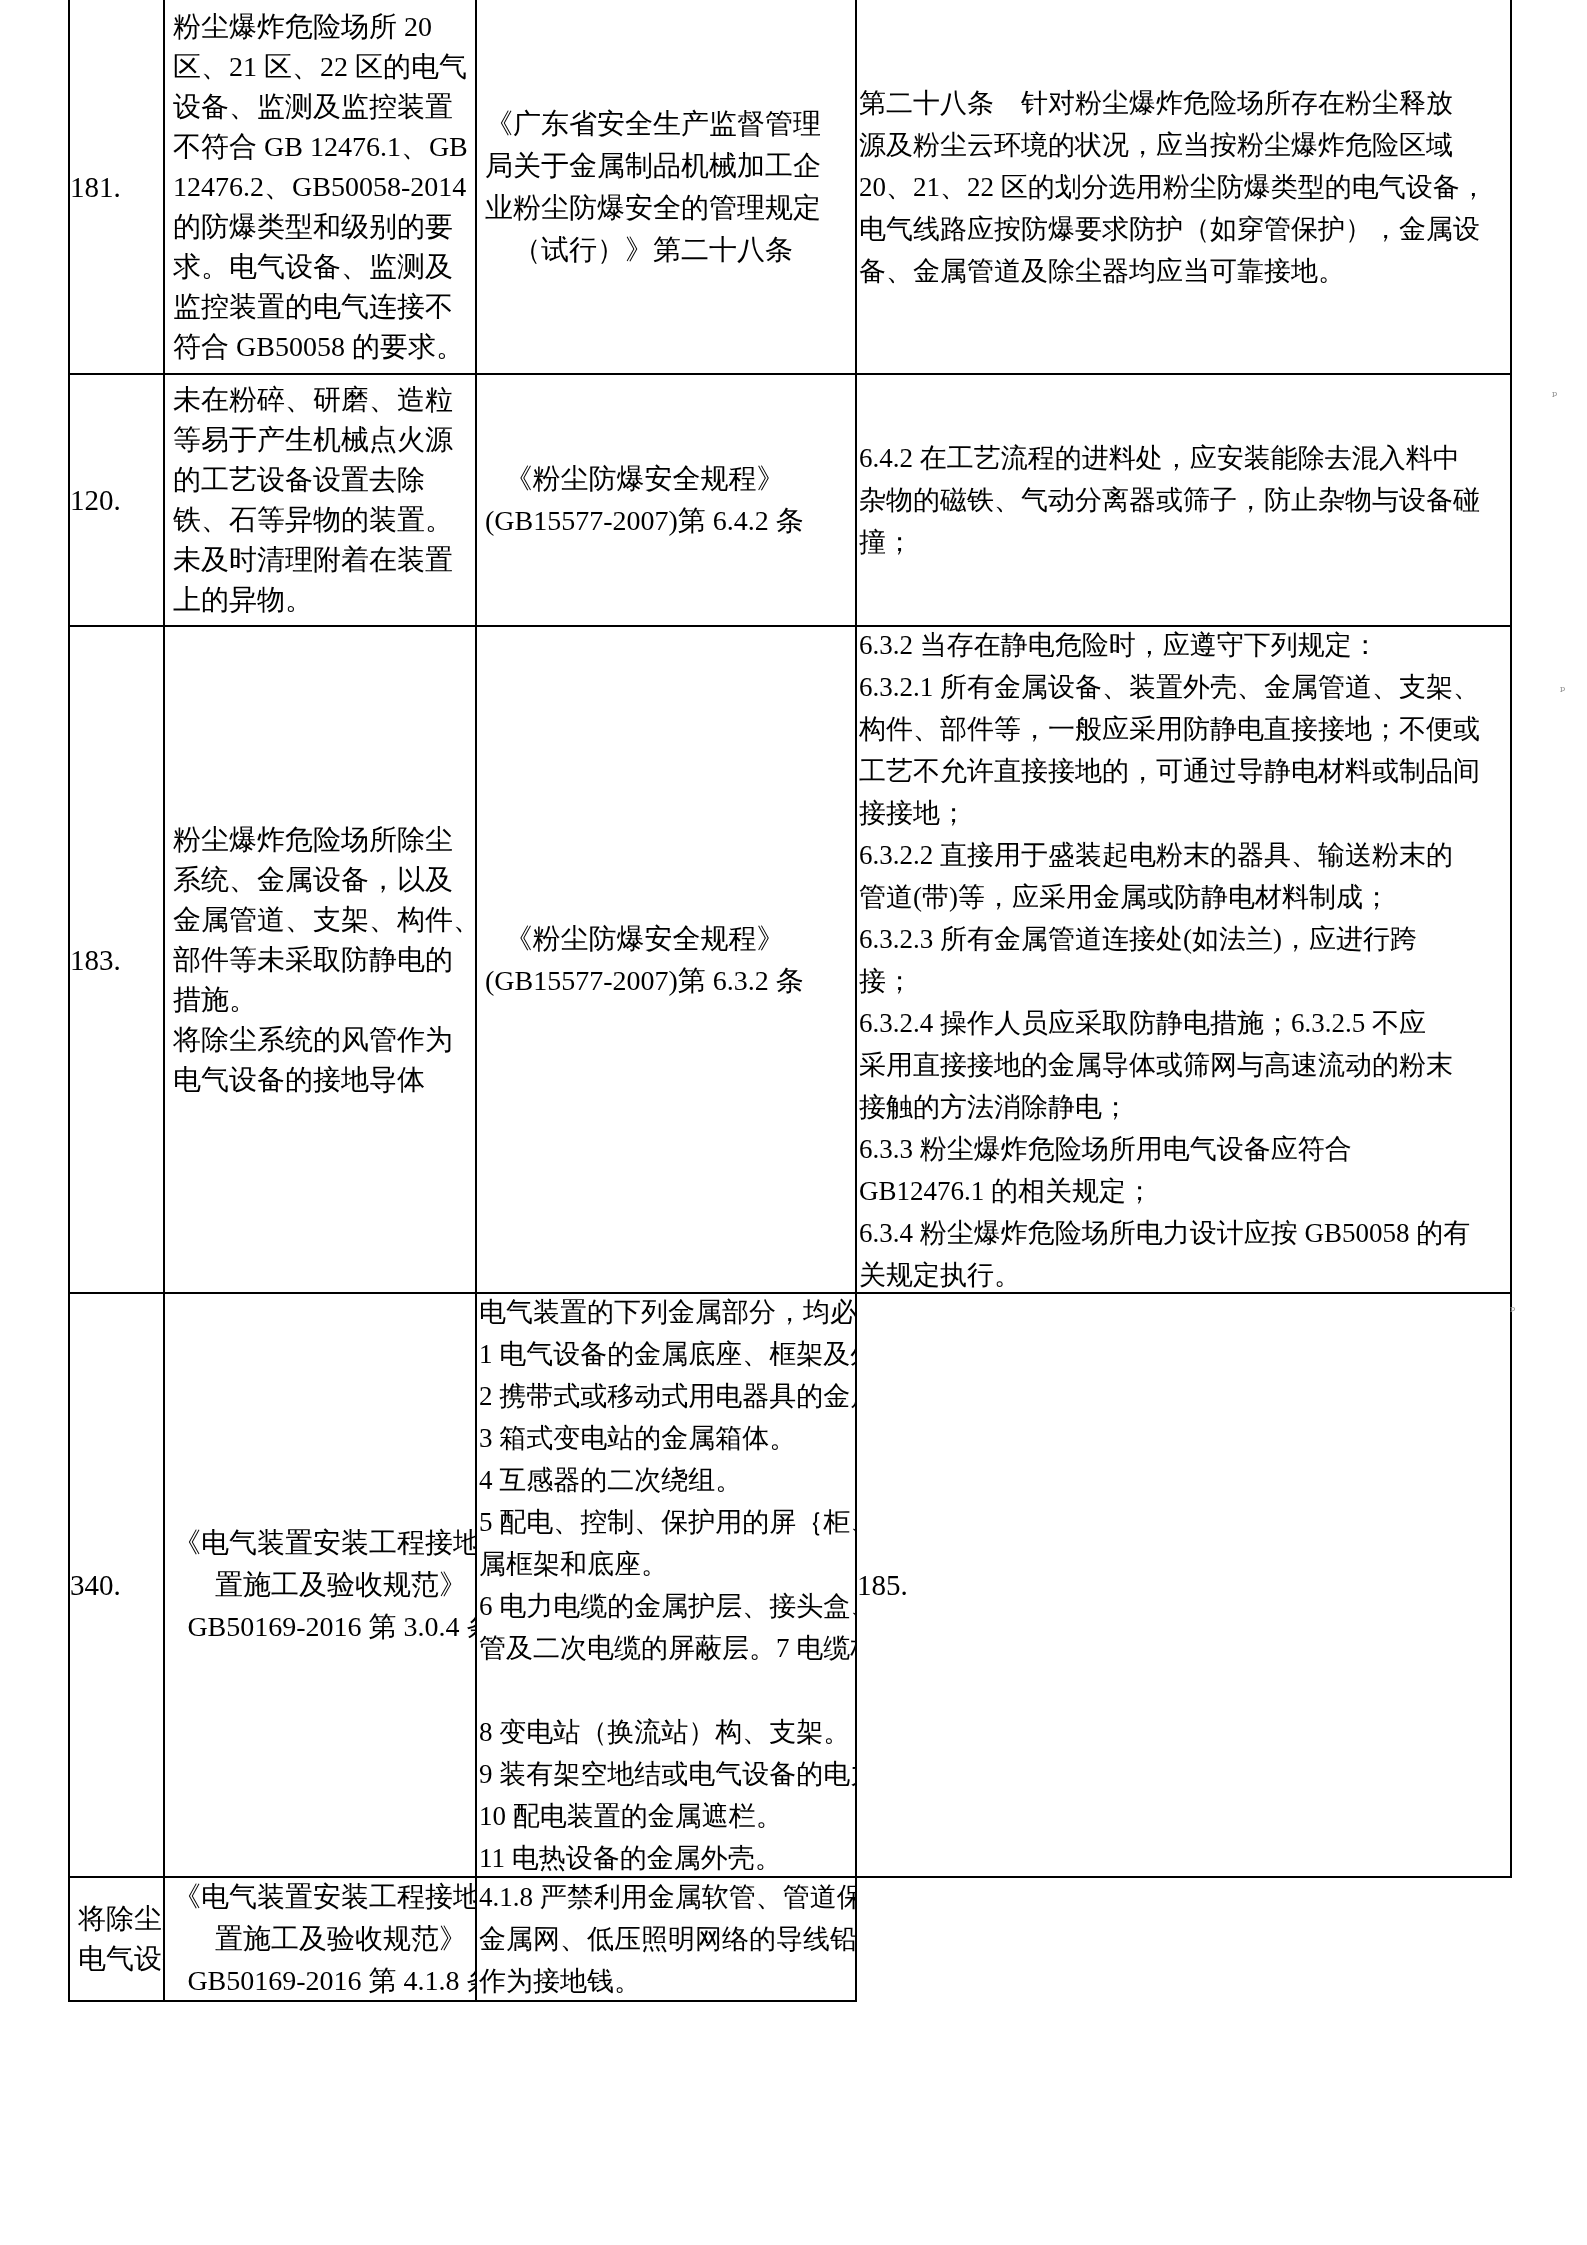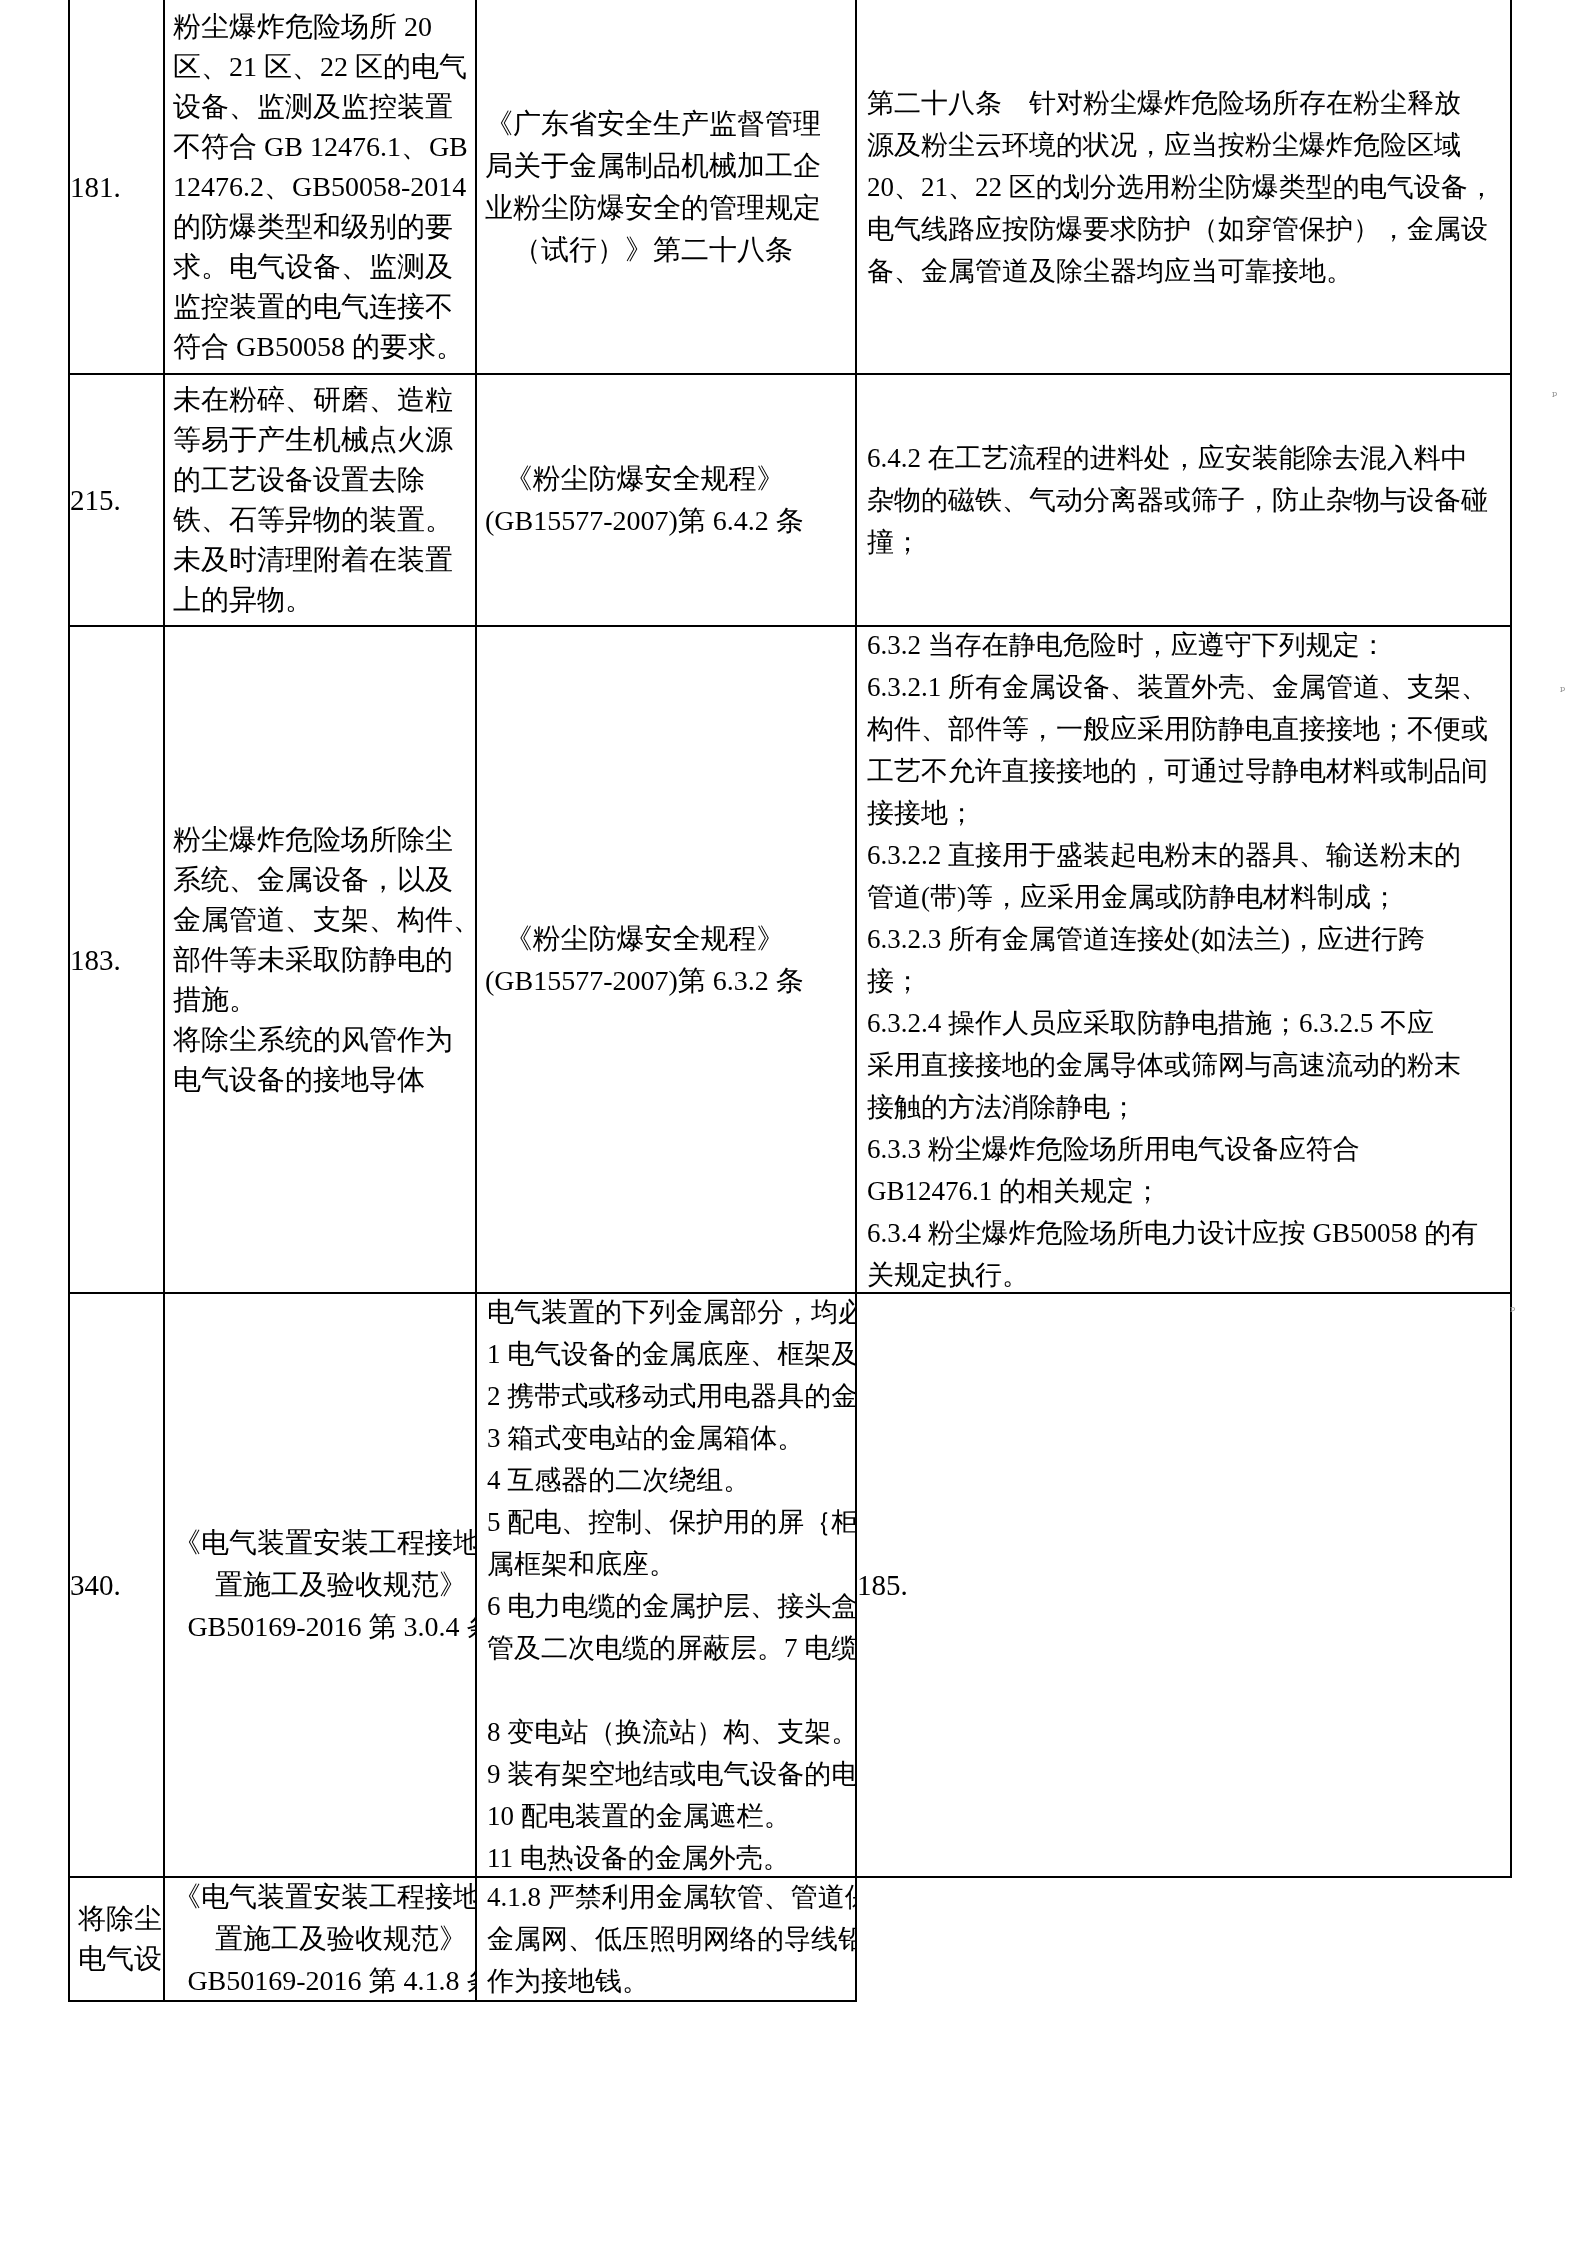--- a/index.html
+++ b/index.html
@@ -54,21 +54,21 @@
   }
   .c-basis .txt {
     font-size: 28px;
     line-height: 42px;
     padding: 0 8px;
     text-align: center;
   }
   .c-reg .txt {
     font-size: 27px;
     line-height: 42px;
-    padding: 0 6px 0 10px;
+    padding: 0 6px 0 2px;
   }
   .margin-mark {
     position: absolute;
     font-size: 13px;
     color: #8a8a8a;
     line-height: 13px;
   }
   .mk1 { left: 1552px; top: 385px; }
   .mk2 { left: 1560px; top: 680px; }
   .mk3 { left: 1510px; top: 1300px; }
@@ -102,21 +102,21 @@
       </div>
     <div class="cell c-reg">
         <span class="txt">第二十八条　针对粉尘爆炸危险场所存在粉尘释放
 源及粉尘云环境的状况，应当按粉尘爆炸危险区域
 20、21、22 区的划分选用粉尘防爆类型的电气设备，
 电气线路应按防爆要求防护（如穿管保护），金属设
 备、金属管道及除尘器均应当可靠接地。</span>
       </div>
 
     <div class="cell c-num">
-        <span class="txt">215.</span>
+        <span class="txt">120.</span>
       </div>
     <div class="cell c-desc">
         <span class="txt">未在粉碎、研磨、造粒
 等易于产生机械点火源
 的工艺设备设置去除
 铁、石等异物的装置。
 未及时清理附着在装置
 上的异物。</span>
       </div>
     <div class="cell c-basis">

